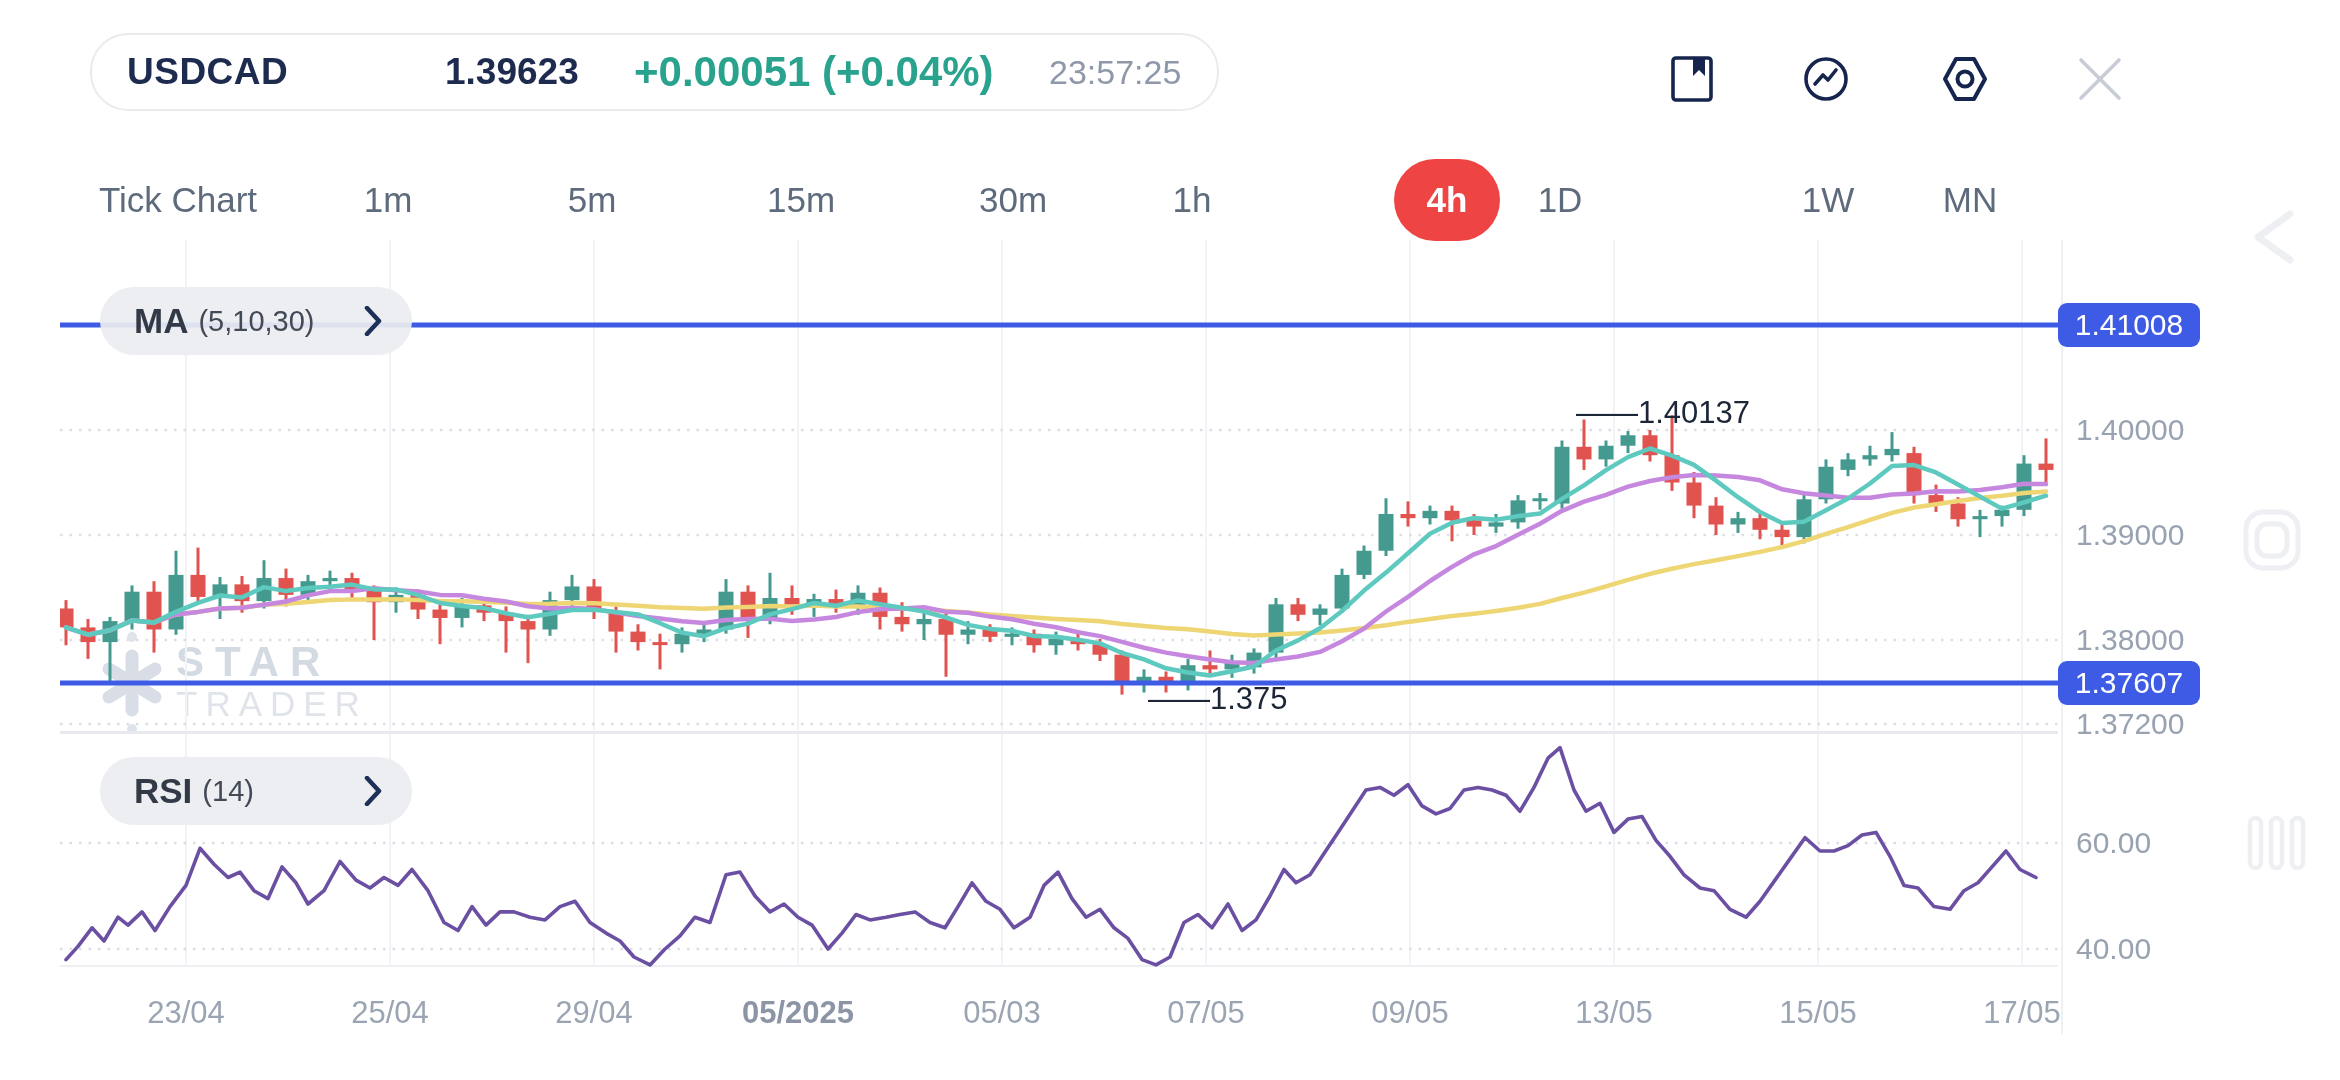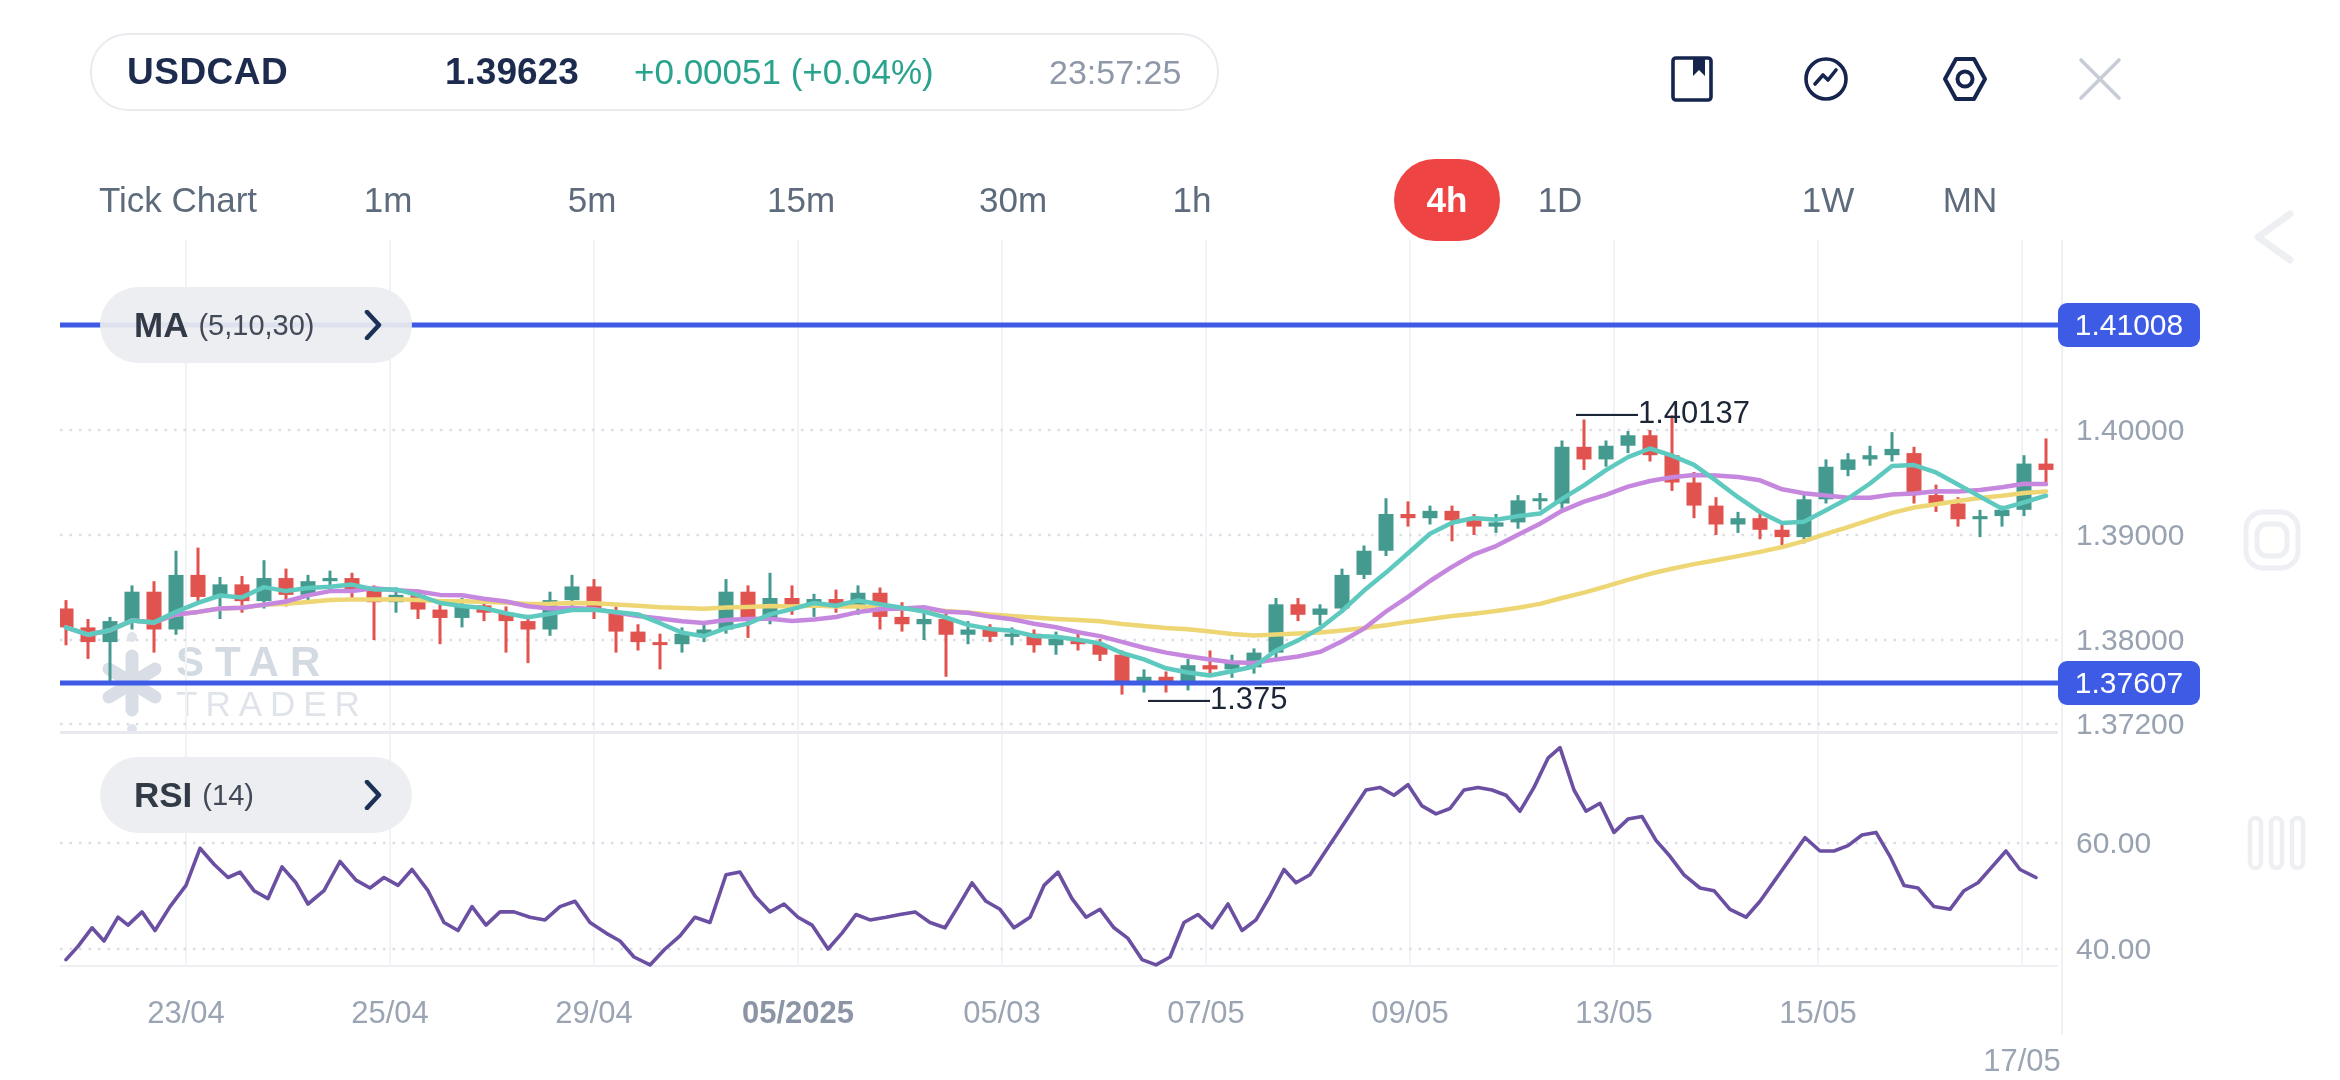--- a/index.html
+++ b/index.html
@@ -4,29 +4,29 @@
 <style>
   html,body{margin:0;padding:0;background:#ffffff;}
   #app{position:relative;width:2340px;height:1080px;background:#fff;overflow:hidden;
        font-family:"Liberation Sans","DejaVu Sans",sans-serif;}
   .abs{position:absolute;}
   
   #symbol-pill{left:90px;top:33px;width:1125px;height:74px;border:2px solid #e9ebef;border-radius:38px;background:#fff;}
   #symbol-pill span{position:absolute;top:50%;transform:translateY(-50%);white-space:nowrap;}
   .sym{left:35px;font-size:37px;font-weight:700;color:#1d2b4f;letter-spacing:.5px;}
   .price{left:353px;font-size:37px;font-weight:700;color:#1d2b4f;}
-  .chg{left:542px;font-size:35px;font-weight:400;color:#2aa38e;}
+  .chg{left:542px;font-size:42px;font-weight:700;color:#2aa38e;}
   .time{left:957px;font-size:34px;color:#8e98a8;}
   .hicon{top:55px;width:48px;height:48px;cursor:pointer;}
   
   .tf{position:absolute;top:200px;transform:translate(-50%,-50%);font-size:35px;color:#5d6b7c;white-space:nowrap;cursor:pointer;}
   .tf.sel{background:#ef4444;color:#fff;width:106px;height:82px;border-radius:42px;
           display:flex;align-items:center;justify-content:center;font-weight:600;}
   
-  .indpill{background:rgba(235,237,240,.93);border-radius:40px;width:312px;height:76px;display:flex;align-items:center;cursor:pointer;}
+  .indpill{background:rgba(235,237,240,.93);border-radius:40px;width:312px;height:68px;display:flex;align-items:center;cursor:pointer;}
   #ma-pill{left:100px;top:287px;}
   #rsi-pill{left:100px;top:757px;}
   .indname{font-size:35px;font-weight:800;color:#333a47;margin-left:34px;}
   .indpar{font-size:29px;color:#424957;margin-left:10px;}
   .chev{margin-left:auto;margin-right:30px;}
   
   .ylab{position:absolute;left:2076px;transform:translateY(-50%);font-size:30px;color:#98a2b1;}
   .xlab{position:absolute;top:1013px;transform:translate(-50%,-50%);font-size:31px;color:#9aa4b2;}
   .xlab.bold{font-weight:700;color:#8b95a5;}
   
@@ -356,20 +356,20 @@
       <div class="ylab ovl" style="top: 949px;">40.00</div>
       <div class="xlab ovl" style="left: 186px;">23/04</div>
       <div class="xlab ovl" style="left: 390px;">25/04</div>
       <div class="xlab ovl" style="left: 594px;">29/04</div>
       <div class="xlab bold ovl" style="left: 798px;">05/2025</div>
       <div class="xlab ovl" style="left: 1002px;">05/03</div>
       <div class="xlab ovl" style="left: 1206px;">07/05</div>
       <div class="xlab ovl" style="left: 1410px;">09/05</div>
       <div class="xlab ovl" style="left: 1614px;">13/05</div>
       <div class="xlab ovl" style="left: 1818px;">15/05</div>
-      <div class="xlab ovl" style="left: 2022px; margin-top: 48px;">17/05</div>
+      <div class="xlab ovl" style="left: 2022px;">17/05</div>
       <div class="lvl ovl" style="top: 325px;">1.41008</div>
       <div class="lvl ovl" style="top: 683px;">1.37607</div>
       <div class="ann ovl" style="left: 1576px; top: 413px;">——1.40137</div>
       <div class="ann ovl" style="left: 1148px; top: 699px;">——1.375</div>
     </div>
 
 </div>
 
 </body></html>

